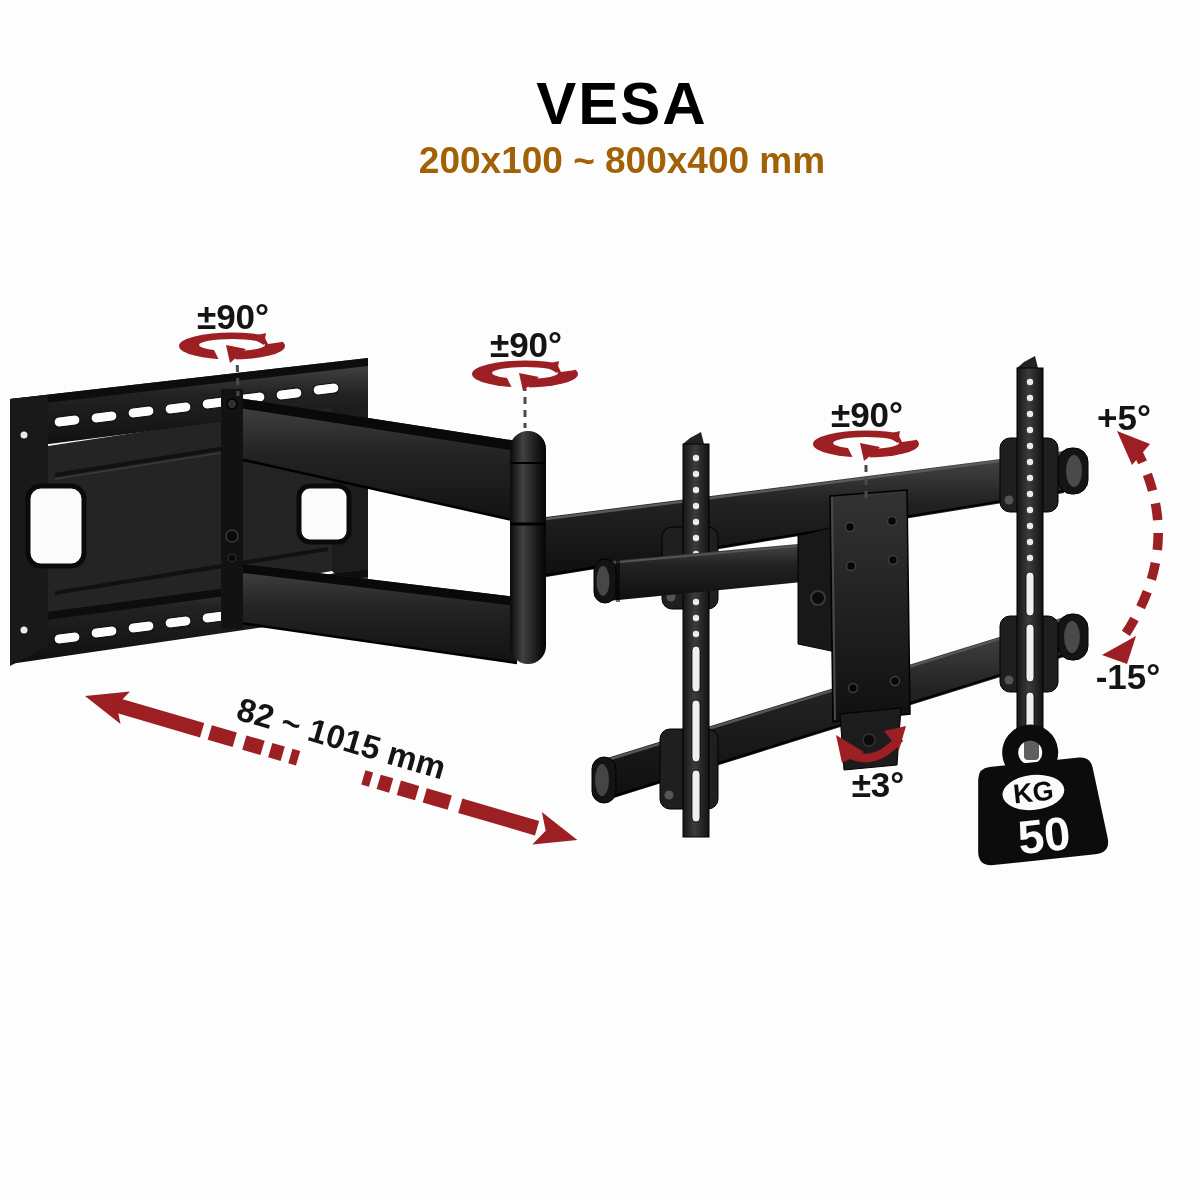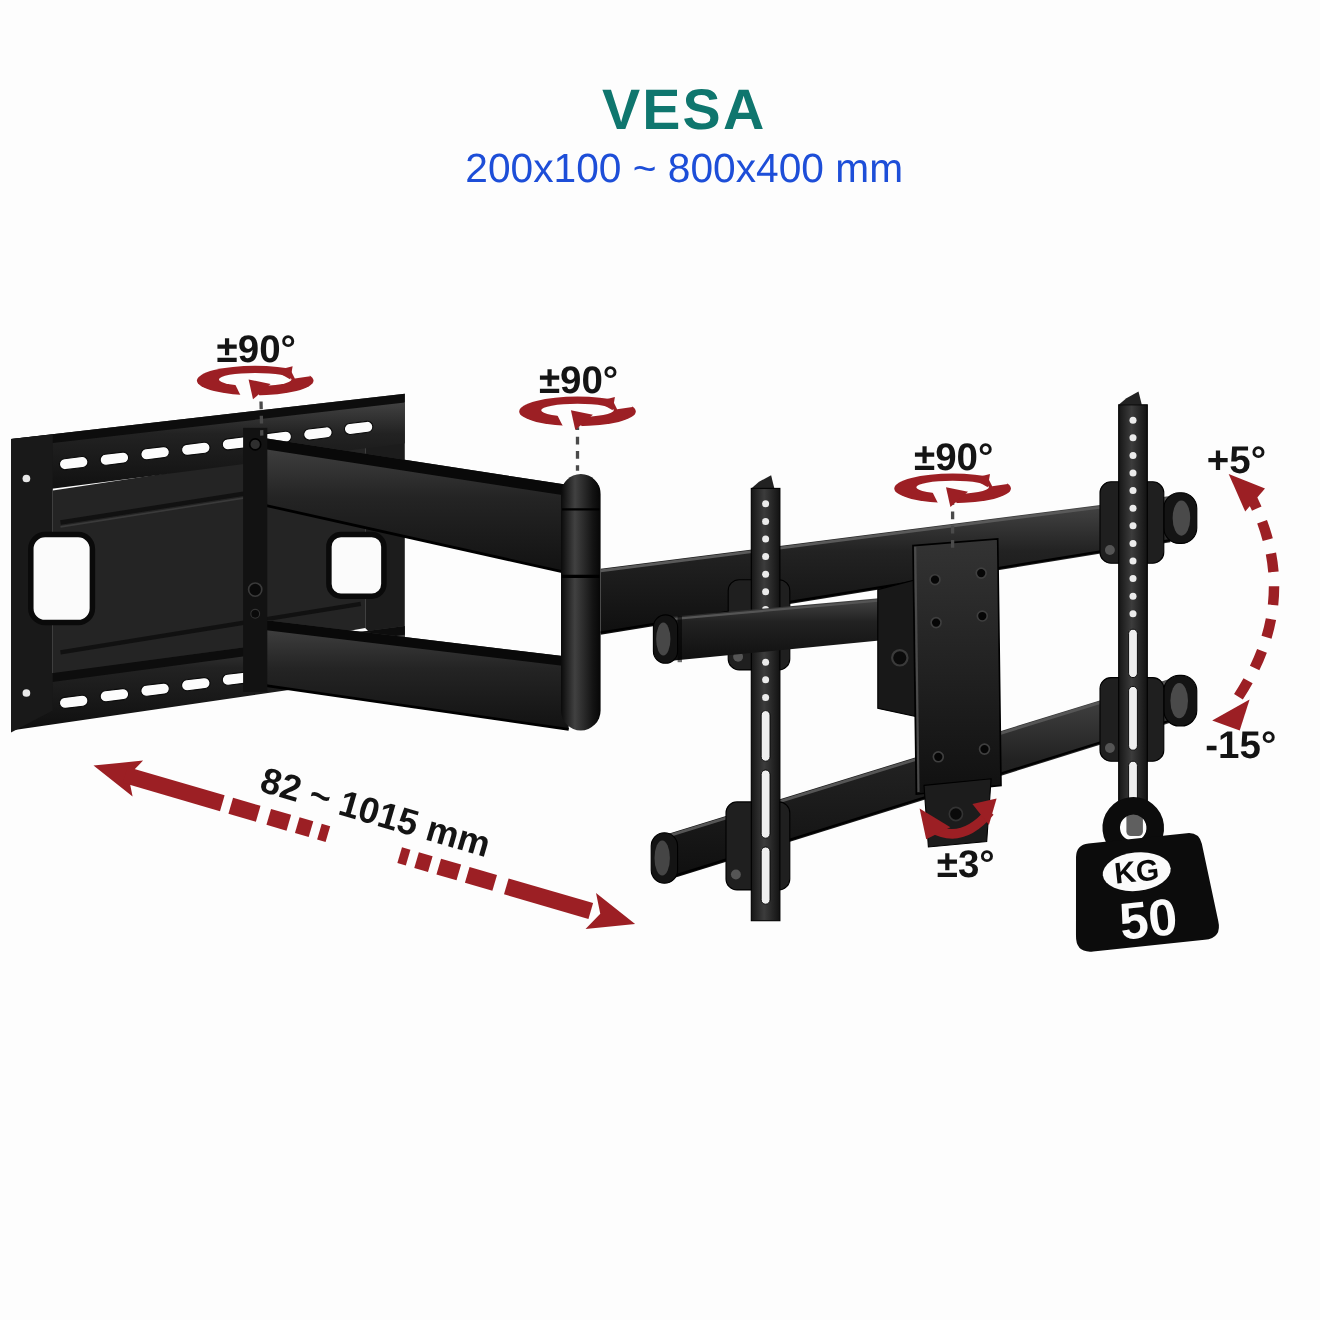--- a/index.html
+++ b/index.html
@@ -2,22 +2,22 @@
 <html><head>
 <meta charset="utf-8">
 <style>
   html,body{margin:0;padding:0;background:#e9e9e9;}
   .canvas{
     position:relative;width:1200px;height:1200px;margin:0 auto;
     background:#fdfdfd;overflow:hidden;
     font-family:"Liberation Sans",sans-serif;
   }
   .header{position:absolute;top:74px;left:0;width:100%;text-align:center;padding-left:44px;box-sizing:border-box;}
-  .header h1{margin:0;font-size:52px;line-height:1;font-weight:bold;color:#0f766e;letter-spacing:2px;}
-  .header .sub{margin-top:6px;font-size:37px;font-weight:normal;color:#1d4ed8;letter-spacing:0px;}
+  .header h1{margin:0;font-size:60px;line-height:1;font-weight:bold;color:#000000;letter-spacing:2px;}
+  .header .sub{margin-top:6px;font-size:37px;font-weight:bold;color:#a16207;letter-spacing:0px;}
   svg{position:absolute;left:0;top:0;}
   text{font-family:"Liberation Sans",sans-serif;}
   .lbl{font-weight:bold;font-size:35px;fill:#141414;}
 </style>
 </head>
 <body>
 
 <div class="canvas">
 
   <div class="header">

